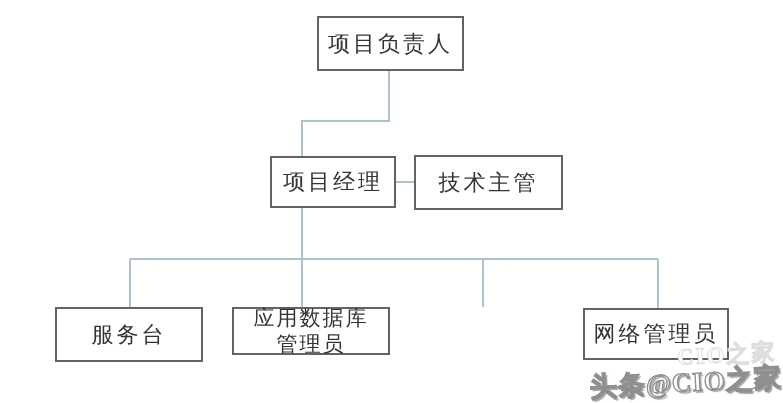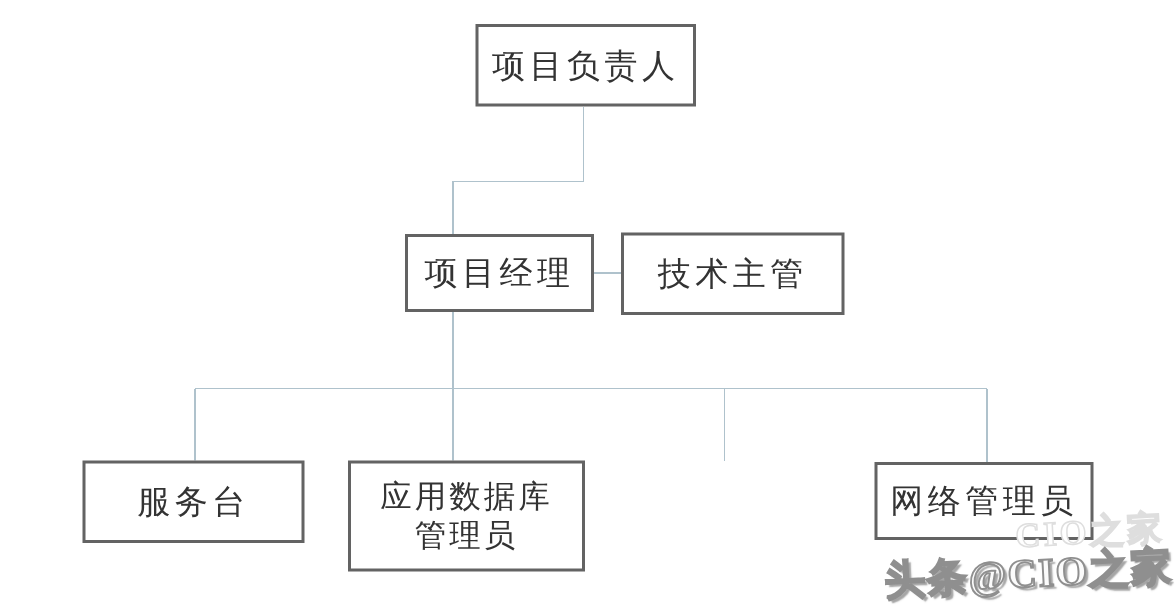--- a/index.html
+++ b/index.html
@@ -108,21 +108,21 @@
   </div>
 
   <div class="node" style="left:414px; top:155px; width:149px; height:55px;align-items:center;">
     <span class="lbl">技术主管</span>
   </div>
 
   <div class="node" style="left:55px; top:307px; width:148px; height:55px;">
     <span class="lbl">服务台</span>
   </div>
 
-  <div class="node two-line" style="left:232px; top:307px; width:158px; height:74px;">
+  <div class="node two-line" style="left:232px; top:307px; width:158px; height:48px;">
     <span class="lbl">应用数据库</span>
     <span class="lbl">管理员</span>
   </div>
 
 
   <div class="node" style="left:583px; top:308px; width:146px; height:52px;">
     <span class="lbl">网络管理员</span>
   </div>
 
   <div class="watermark">

